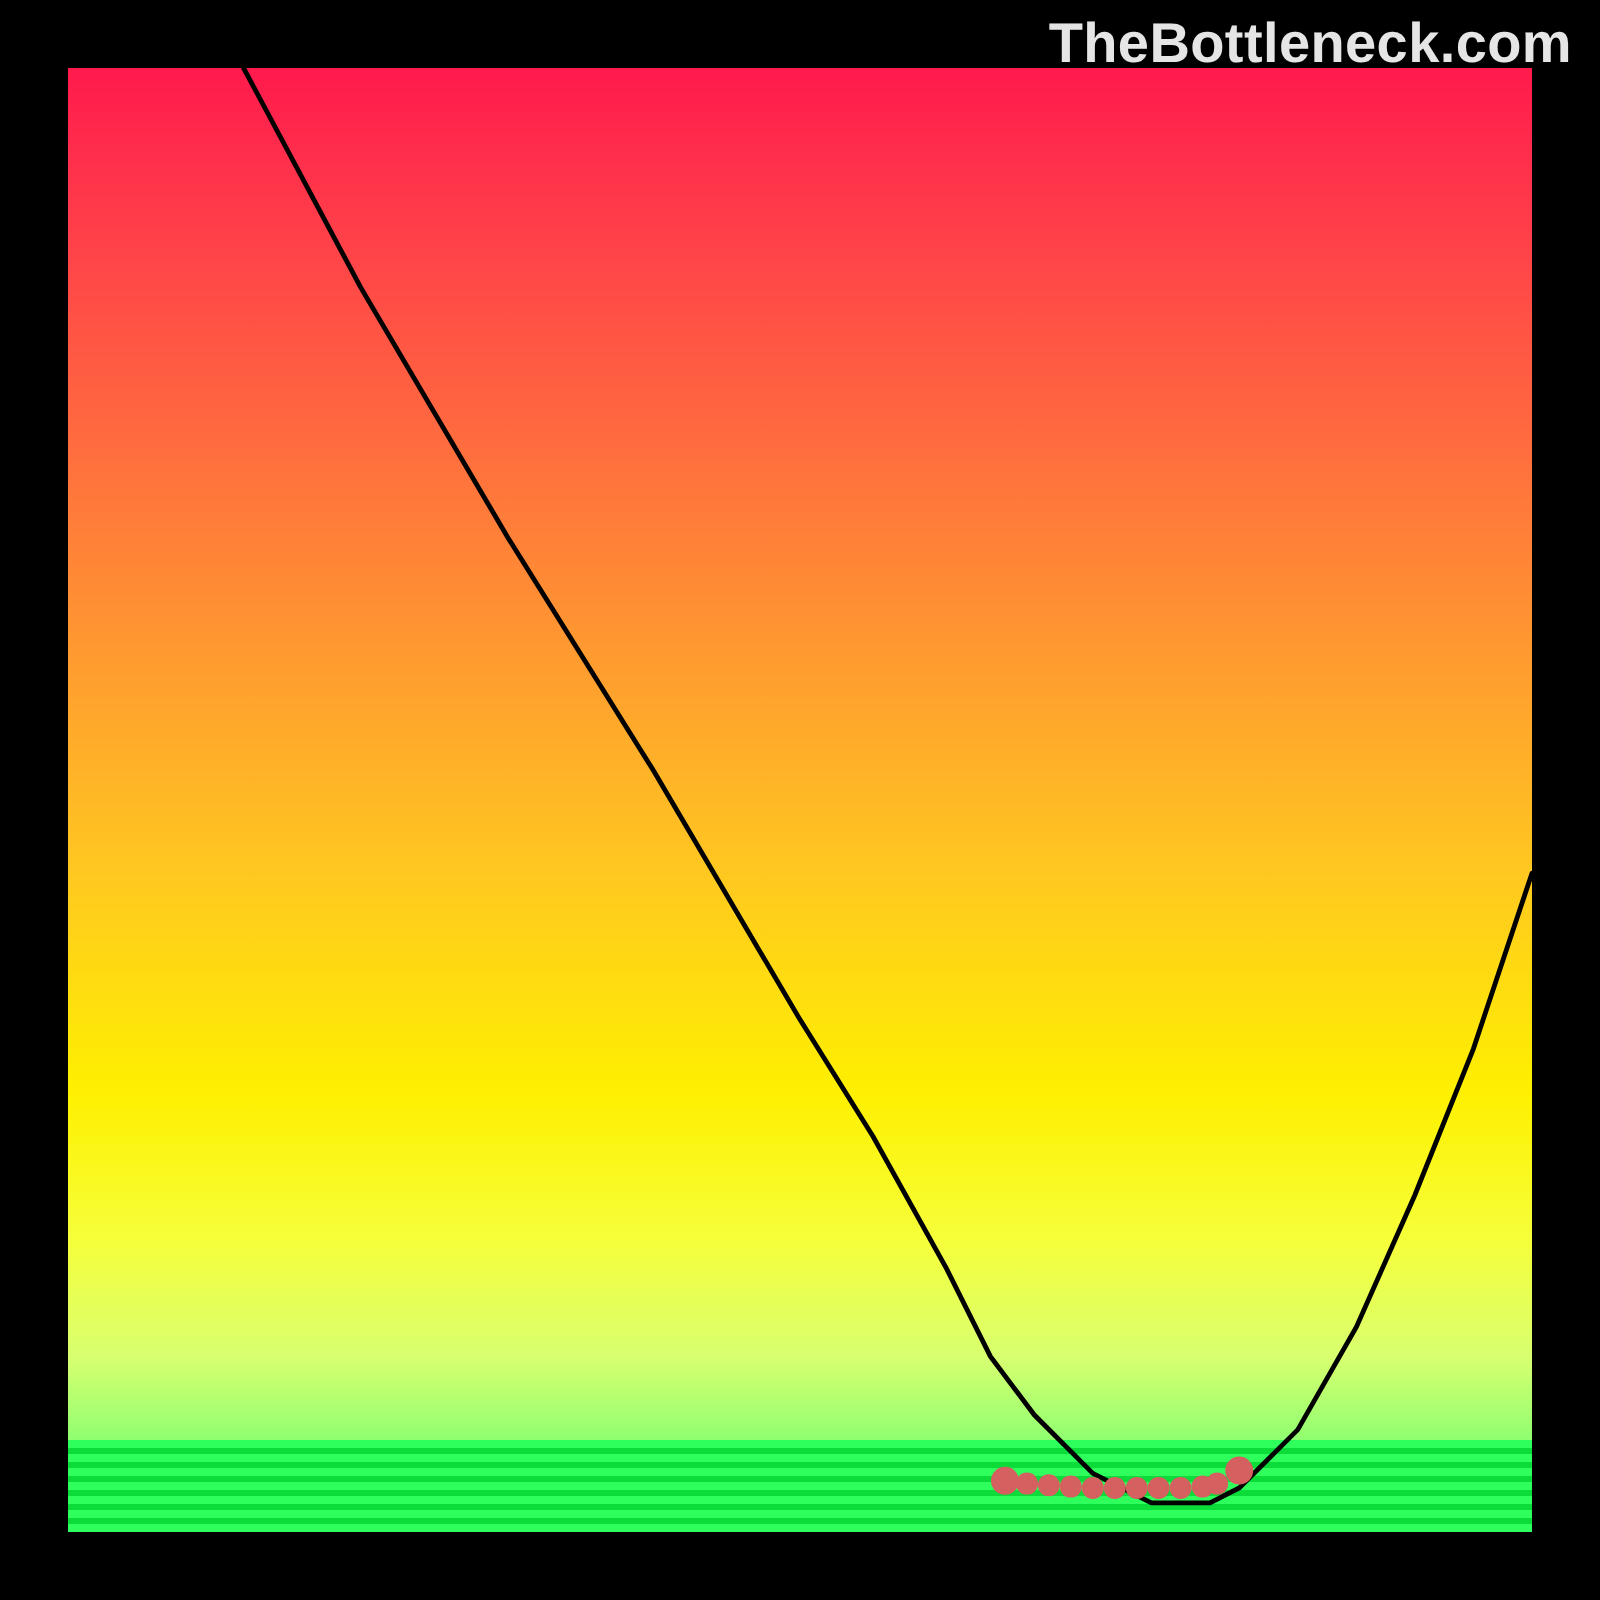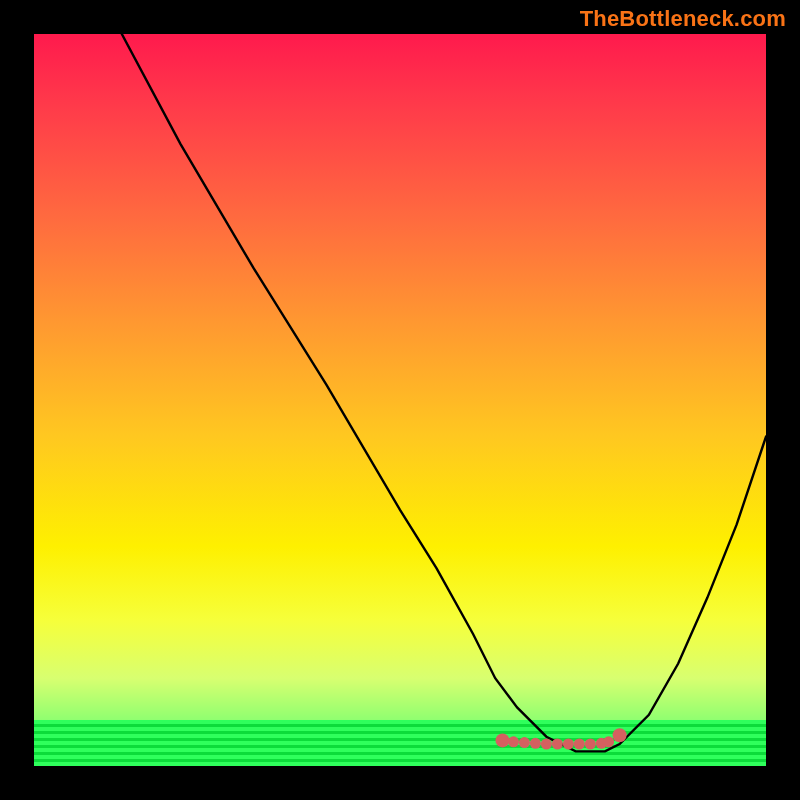--- a/index.html
+++ b/index.html
@@ -59,22 +59,22 @@
   .curve-svg {
     position: absolute;
     left: 0; top: 0;
     width: 100%;
     height: 100%;
   }
   .attribution {
     position: absolute;
     top: 6px;
     right: 14px;
-    color: #f97316;
-    font-size: 22px;
+    color: #e5e5e5;
+    font-size: 28px;
     font-weight: 700;
     letter-spacing: 0.2px;
   }
 </style>
 </head>
 <body>
 
 <div class="stage">
   <div class="attribution">TheBottleneck.com</div>
 

